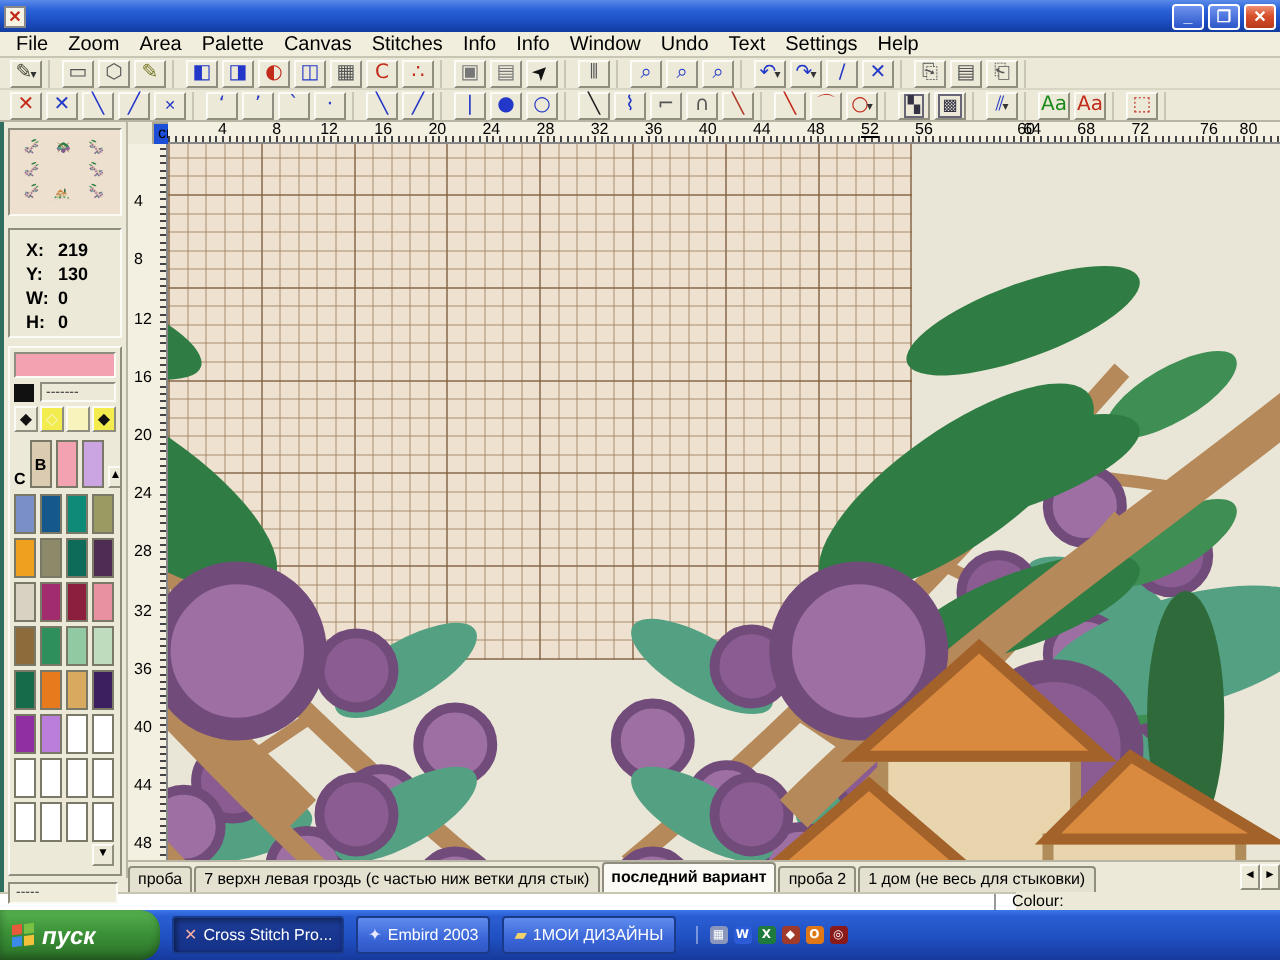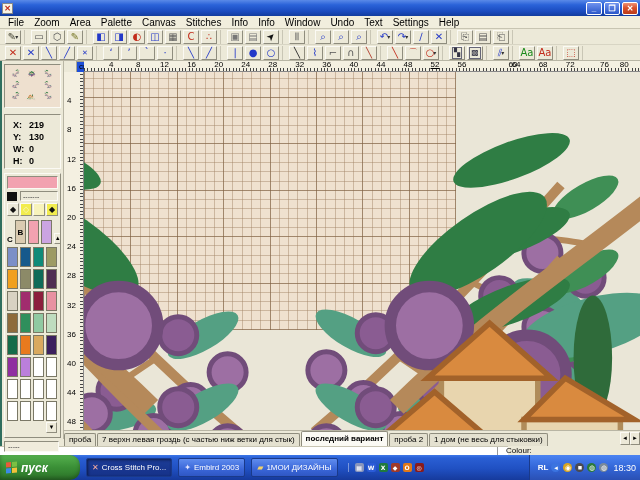--- a/index.html
+++ b/index.html
@@ -575,24 +575,13 @@
       </div>
     </span>
   <span id="quick-icons">
       <span class="q-icon" style="background: rgb(138, 150, 188);">▦</span>
       <span class="q-icon" style="background: rgb(43, 91, 215);">W</span>
       <span class="q-icon" style="background: rgb(31, 122, 61);">X</span>
       <span class="q-icon" style="background: rgb(160, 58, 42);">◆</span>
       <span class="q-icon" style="background: rgb(224, 120, 24);">O</span>
       <span class="q-icon" style="background: rgb(138, 26, 26);">◎</span>
     </span>
-  <div id="tray">
-    <span id="tray-lang">RL</span>
-    <span id="tray-icons" style="display:flex;gap:3px">
-        <span class="tray-ico" style="background: rgb(59, 116, 224);">◂</span>
-        <span class="tray-ico" style="background: rgb(217, 165, 32);">◉</span>
-        <span class="tray-ico" style="background: rgb(74, 74, 82);">■</span>
-        <span class="tray-ico" style="background: rgb(42, 122, 58);">◍</span>
-        <span class="tray-ico" style="background: rgb(122, 138, 154);">◍</span>
-      </span>
-    <span id="clock">18:30</span>
-  </div>
 </div>
 
 </body></html>

